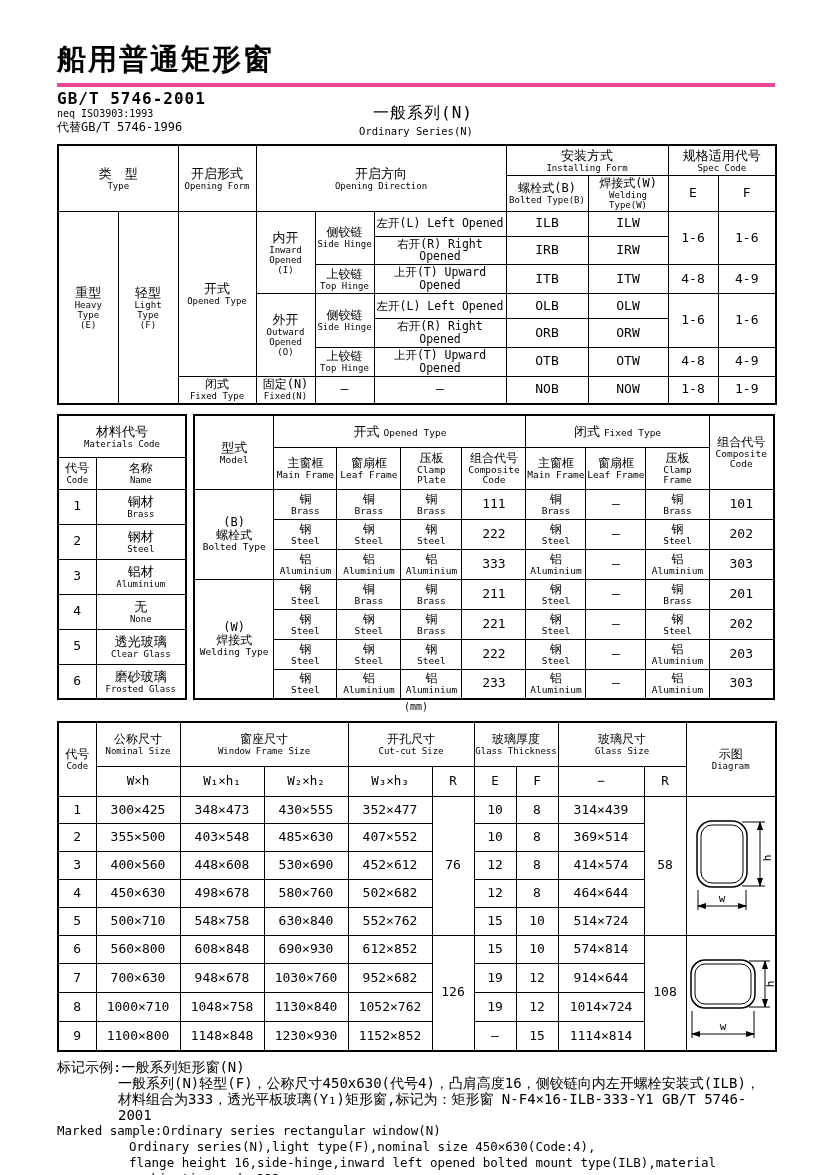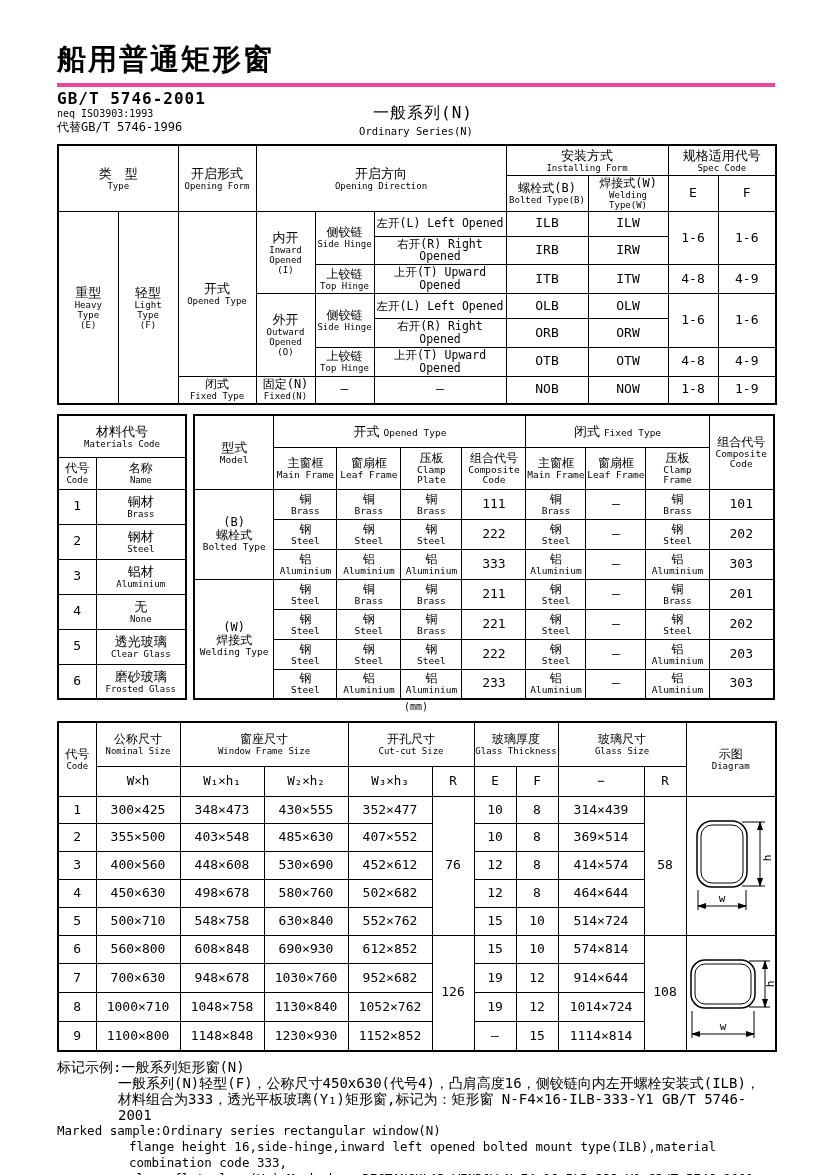--- a/index.html
+++ b/index.html
@@ -505,17 +505,18 @@
           <td>1114×814</td>
     </tr>
   </tbody>
     </table>
 
   <div class="notes">
     <div class="zh-line">标记示例:一般系列矩形窗(N)</div>
     <div class="zh-line ind">一般系列(N)轻型(F)，公称尺寸450x630(代号4)，凸肩高度16，侧铰链向内左开螺栓安装式(ILB)，</div>
     <div class="zh-line ind">材料组合为333，透光平板玻璃(Y₁)矩形窗,标记为：矩形窗  N-F4×16-ILB-333-Y1  GB/T 5746-2001</div>
     <div>Marked sample:Ordinary series rectangular window(N)</div>
+    <div class="ind2">Ordinary series(N),light type(F),nominal size 450×630(Code:4),</div>
     <div class="ind2">flange height 16,side-hinge,inward left opened bolted mount type(ILB),material combination code 333,</div>
     <div class="ind2">clear flat glass(Y₁).Marked as:RECTANGULAR WINDOW  N-F4×16-ILB-333-Y1  GB/T 5746-2001</div>
   </div>
 
 </div>
 
 </body></html>

